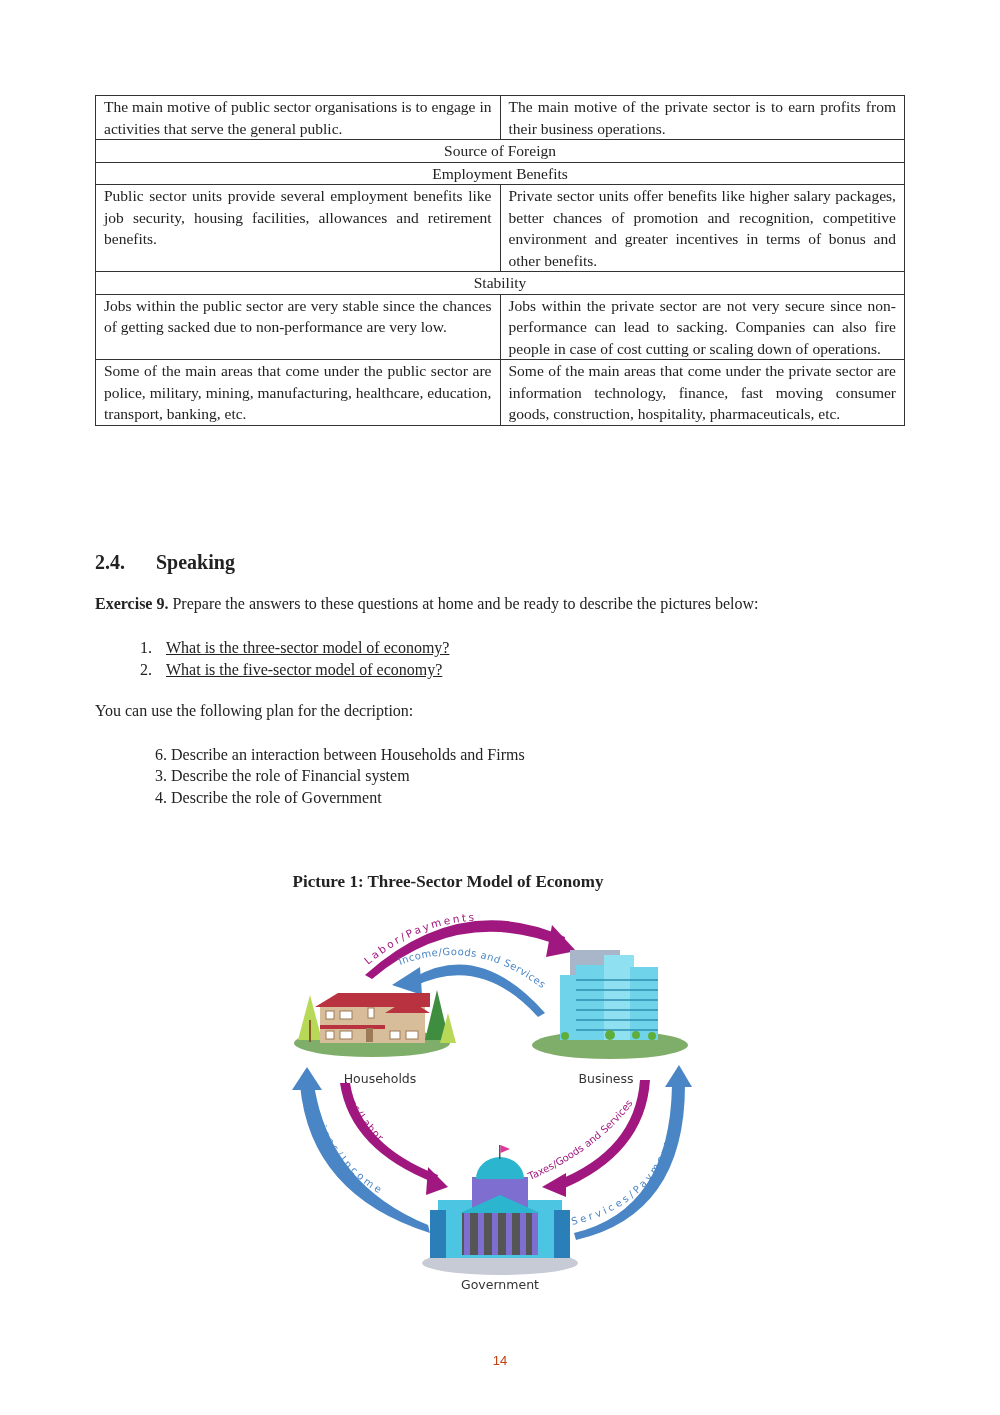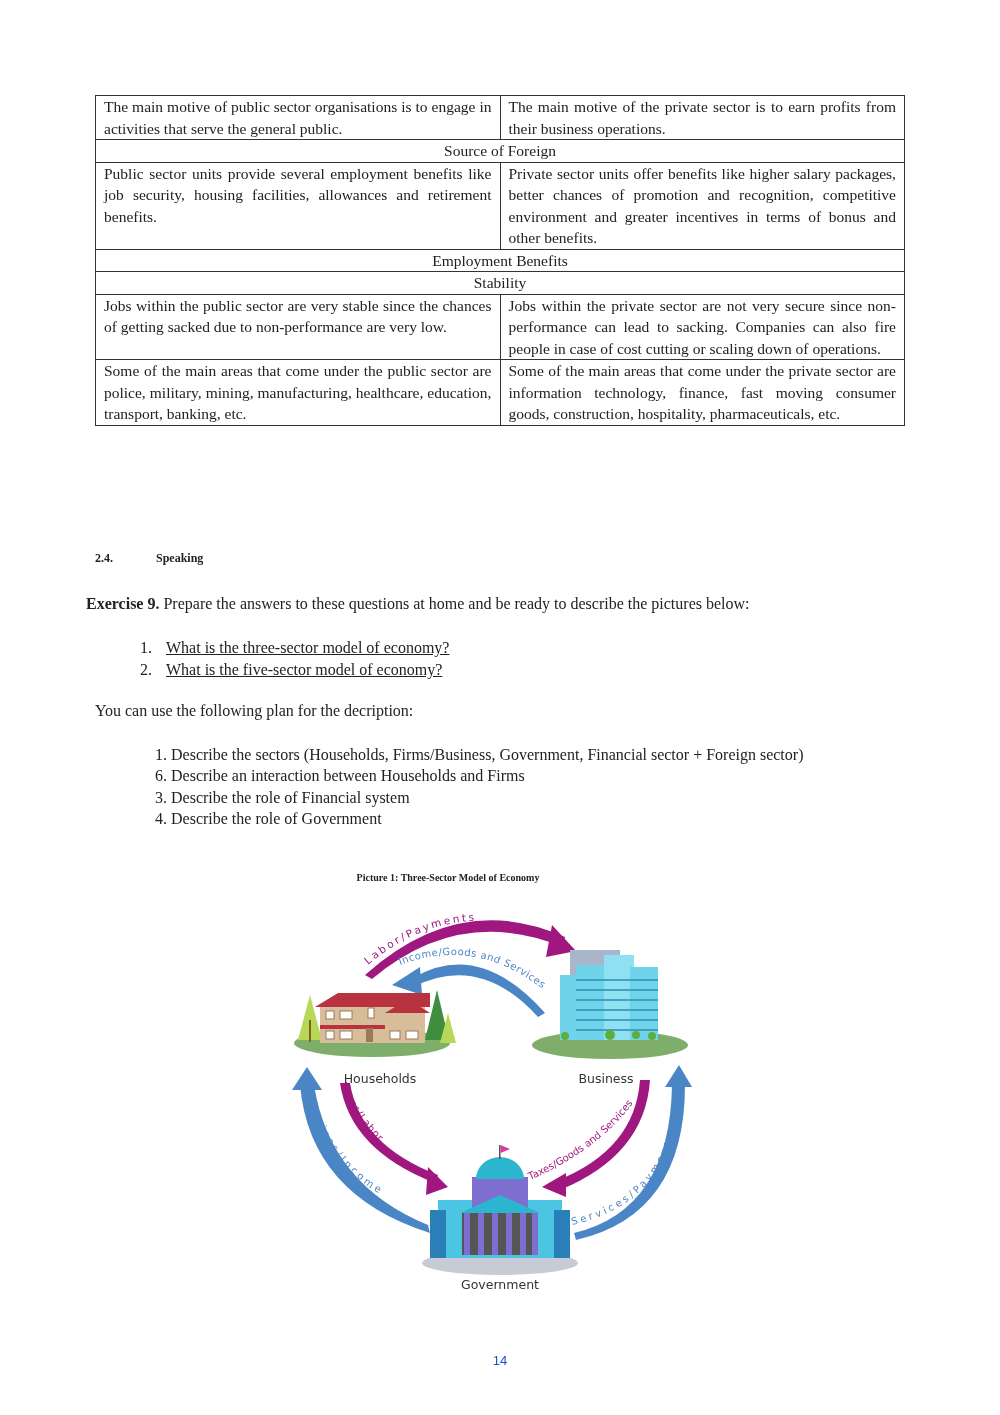--- a/index.html
+++ b/index.html
@@ -3,53 +3,53 @@
   <meta charset="utf-8">
   <style>
     html, body { margin: 0; padding: 0; background: #ffffff; }
     body { width: 1000px; height: 1415px; position: relative; overflow: hidden;
       font-family: "Liberation Serif", "DejaVu Serif", serif; color: #222; }
     .table { position: absolute; left: 95px; top: 95px; width: 810px; border-collapse: collapse;
       font-size: 15.5px; line-height: 21.5px; }
     .table td { border: 1px solid #333; padding: 0 8px; vertical-align: top; text-align: justify; }
     .table td.cell { width: 50%; }
     .table td.head { text-align: center; padding: 0; }
-    .section-head { position: absolute; left: 95px; top: 551px; font-weight: bold; font-size: 12px; }
+    .section-head { position: absolute; left: 95px; top: 551px; font-weight: bold; font-size: 20px; }
     .section-head .num { display: inline-block; width: 61px; }
-    .exercise { position: absolute; left: 86px; top: 595px; font-size: 16px; }
+    .exercise { position: absolute; left: 95px; top: 595px; font-size: 16px; }
     .exercise b { font-weight: bold; }
     .qlist { position: absolute; left: 140px; top: 637px; font-size: 16px; line-height: 22px; text-decoration: underline; }
     .qlist div span.n { display: inline-block; width: 26px; }
     .plan-intro { position: absolute; left: 95px; top: 702px; font-size: 16px; }
     .plan { position: absolute; left: 155px; top: 744px; font-size: 16px; line-height: 21.3px; }
     .pic-caption { position: absolute; left: 0; width: 896px; top: 872px; text-align: center;
-      font-weight: bold; font-size: 10px; }
+      font-weight: bold; font-size: 17px; }
     .diagram { position: absolute; left: 280px; top: 895px; width: 440px; height: 410px; }
     .page-num { position: absolute; left: 0; width: 1000px; top: 1353px; text-align: center;
-      font-family: "Liberation Sans", "DejaVu Sans", sans-serif; font-size: 13px; color: #1d4ed8; }
+      font-family: "Liberation Sans", "DejaVu Sans", sans-serif; font-size: 13px; color: #c2410c; }
     .lbl { font-family: "DejaVu Sans", sans-serif; }
   </style>
 </head>
 <body>
 
 <table class="table">
   <tbody id="tbody">
       <tr>
         <td class="cell">The main motive of public sector organisations is to engage in activities that serve the general public.</td>
         <td class="cell">The main motive of the private sector is to earn pro­fits from their business operations.</td>
       </tr>
       <tr>
         <td colspan="2" class="head">Source of Foreign</td>
       </tr>
       <tr>
+        <td colspan="2" class="head">Employment Benefits</td>
+      </tr>
+      <tr>
         <td class="cell">Public sector units provide several employment ben­efits like job security, housing facilities, allowances and retirement benefits.</td>
         <td class="cell">Private sector units offer benefits like higher salary packages, better chances of promotion and recogni­tion, competitive environment and greater incentives in terms of bonus and other benefits.</td>
-      </tr>
-      <tr>
-        <td colspan="2" class="head">Employment Benefits</td>
       </tr>
       <tr>
         <td colspan="2" class="head">Stability</td>
       </tr>
       <tr>
         <td class="cell">Jobs within the public sector are very stable since the chances of getting sacked due to non-performance are very low.</td>
         <td class="cell">Jobs within the private sector are not very secure since non-performance can lead to sacking. Compa­nies can also fire people in case of cost cutting or scaling down of operations.</td>
       </tr>
       <tr>
         <td class="cell">Some of the main areas that come under the public sector are police, military, mining, manufacturing, healthcare, education, transport, banking, etc.</td>
@@ -63,21 +63,20 @@
 <div class="exercise"><b>Exercise 9.</b><span> Prepare the answers to these questions at home and be ready to describe the pictures below:</span></div>
 
 <div class="qlist">
   <div><span class="n">1.</span><span>What is the three-sector model of economy?</span></div>
   <div><span class="n">2.</span><span>What is the five-sector model of economy?</span></div>
 </div>
 
 <div class="plan-intro">You can use the following plan for the decription:</div>
 
 <div class="plan">
-  <div>1. Describe the sectors (Households, Firms/Business, Government, Financial sector + Foreign sector)</div>
   <div>6. Describe an interaction between Households and Firms</div>
   <div>3. Describe the role of Financial system</div>
   <div>4. Describe the role of Government</div>
 </div>
 
 <div class="pic-caption">Picture 1: Three-Sector Model of Economy</div>
 
 <svg class="diagram" viewBox="0 0 440 410">
   <defs>
     <path id="pLabor" d="M 88 70 Q 170 0 280 40"></path>

